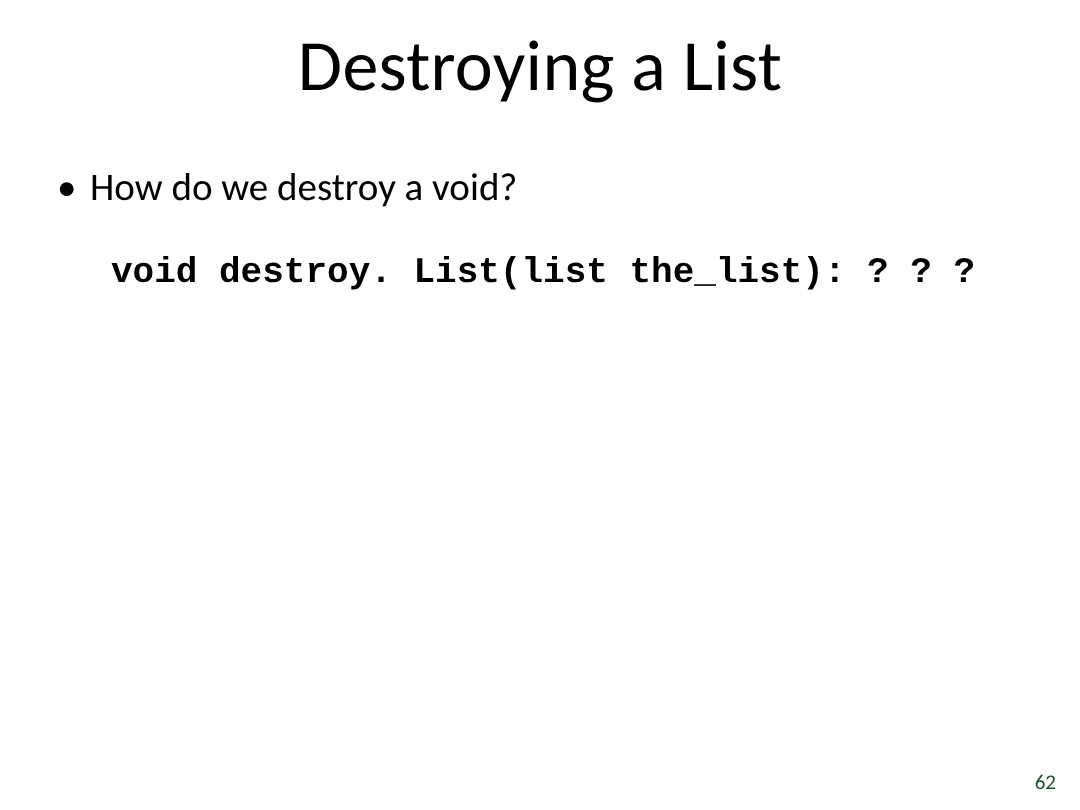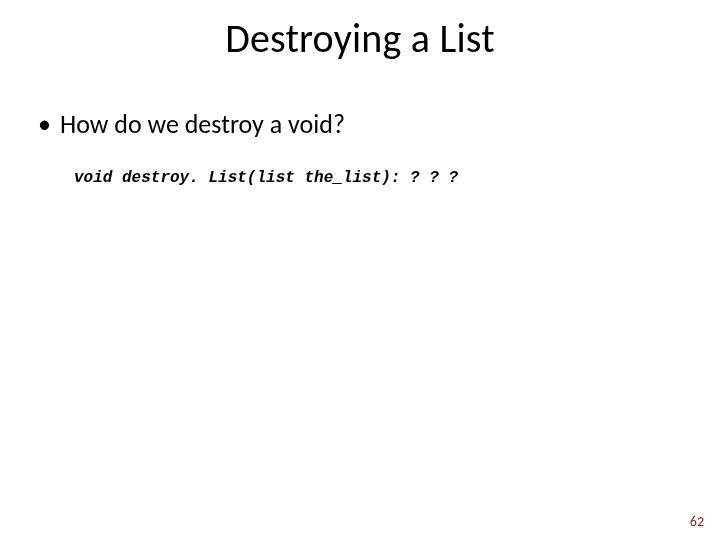--- a/index.html
+++ b/index.html
@@ -18,21 +18,21 @@
     height: 540px;
     position: relative;
     box-sizing: border-box;
   }
   .title {
     position: absolute;
     top: 14px;
     left: 0;
     width: 100%;
     text-align: center;
-    font-size: 40px;
+    font-size: 48px;
     font-weight: 400;
     letter-spacing: 0.2px;
   }
   .body {
     position: absolute;
     top: 108px;
     left: 38px;
     right: 38px;
   }
   .bullet-line {
@@ -44,31 +44,30 @@
   .bullet-dot {
     width: 22px;
     flex: 0 0 22px;
     text-align: left;
     font-size: 26px;
   }
   .code-line {
     margin-top: 28px;
     margin-left: 36px;
     font-family: "Courier New", Courier, monospace;
-    font-size: 16px;
+    font-size: 24px;
     font-weight: bold;
     white-space: pre;
-    font-style: italic;
   }
   .page-number {
     position: absolute;
     right: 16px;
     bottom: 10px;
     font-size: 14px;
-    color: #7f1d1d;
+    color: #14532d;
   }
 </style>
 </head>
 <body>
 
 <div class="slide">
 
   <div class="title">Destroying a List</div>
 
   <div class="body">

